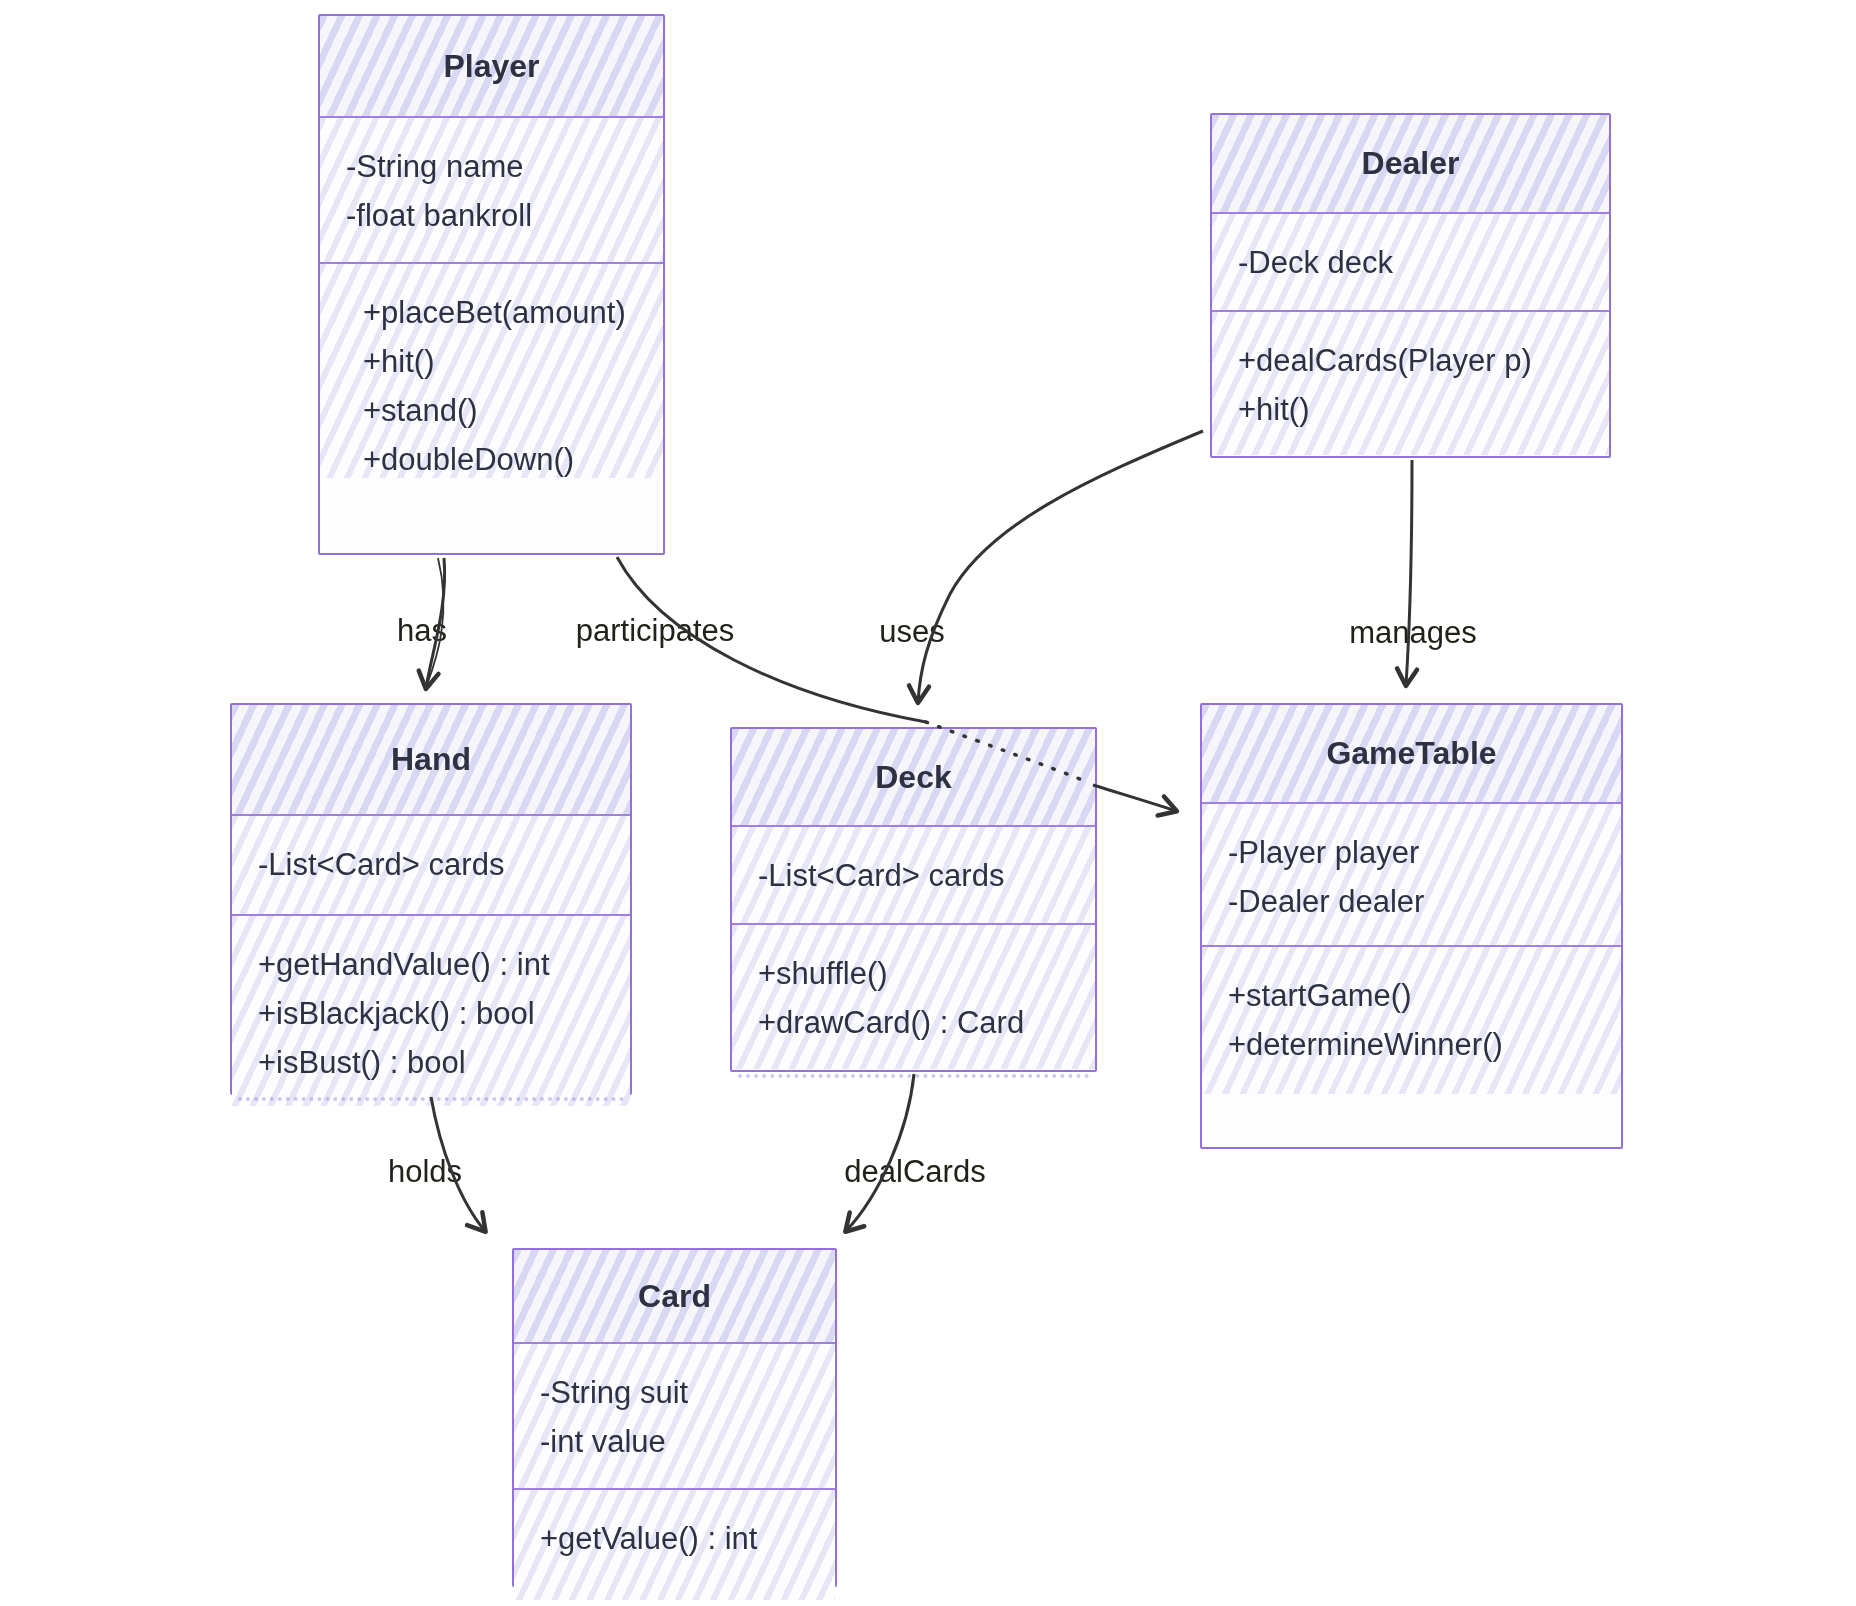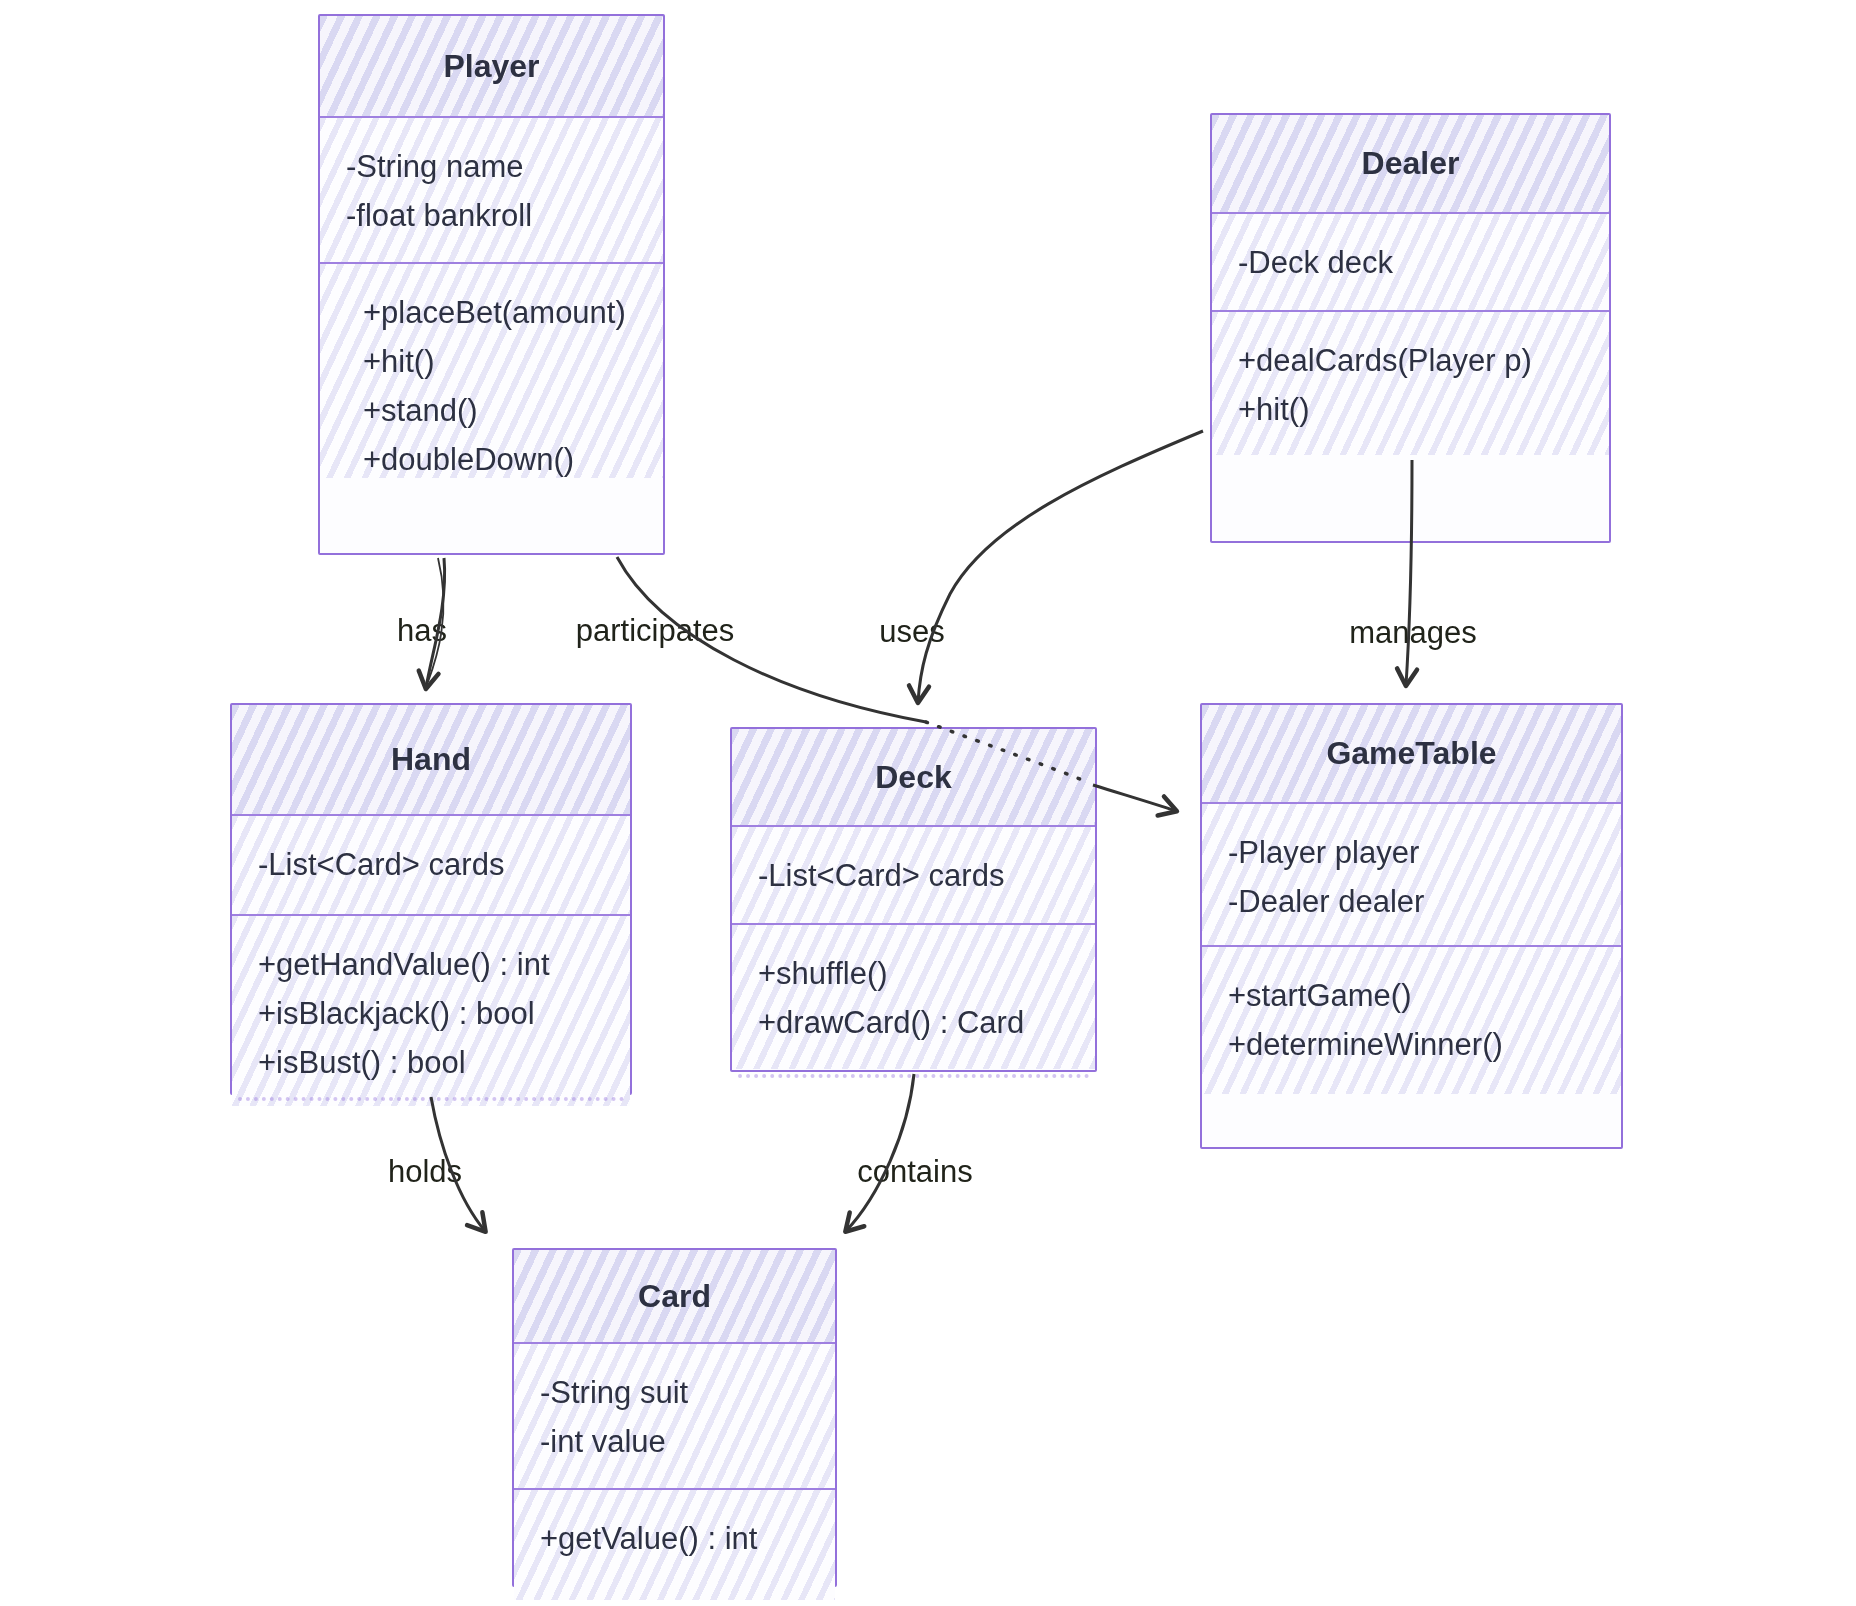--- a/index.html
+++ b/index.html
@@ -65,21 +65,21 @@
     </div>
     <div class="sec methods" style="height:216px;padding-left:43px;">
       <div class="row">+placeBet(amount)</div>
       <div class="row">+hit()</div>
       <div class="row">+stand()</div>
       <div class="row">+doubleDown()</div>
       <div class="row">+split()</div>
     </div>
   </div>
 
-  <div class="class-box" style="left:1210px;top:113px;width:401px;height:430px;">
+  <div class="class-box" style="left:1210px;top:113px;width:401px;height:345px;">
     <div class="sec title" style="height:97px;">Dealer</div>
     <div class="sec attrs" style="height:98px;">
       <div class="row">-Deck deck</div>
     </div>
     <div class="sec methods" style="height:145px;">
       <div class="row">+dealCards(Player p)</div>
       <div class="row">+hit()</div>
     </div>
   </div>
 
@@ -127,21 +127,21 @@
     <div class="sec methods" style="height:112px;">
       <div class="row">+getValue() : int</div>
     </div>
   </div>
 
   <div class="edge-label" style="left:422px;top:631px;">has</div>
   <div class="edge-label" style="left:655px;top:631px;">participates</div>
   <div class="edge-label" style="left:912px;top:632px;">uses</div>
   <div class="edge-label" style="left:1413px;top:633px;">manages</div>
   <div class="edge-label" style="left:425px;top:1172px;">holds</div>
-  <div class="edge-label" style="left:915px;top:1172px;">contains</div>
+  <div class="edge-label" style="left:915px;top:1172px;">dealCards</div>
 
   <svg id="edges" width="1856" height="1606" viewBox="0 0 1856 1606">
     <defs>
       <marker id="arrowV" markerUnits="userSpaceOnUse" markerWidth="30" markerHeight="30" viewBox="0 0 30 30" refX="24" refY="15" orient="auto">
         <path d="M8,5 L25,15 L8,25" fill="none" stroke="#333333" stroke-width="4.5" stroke-linecap="round" stroke-linejoin="round"></path>
       </marker>
     </defs>
 
     <path d="M444,558 C448,605 432,652 426,688" stroke-width="3" marker-end="url(#arrowV)"></path>
     <path d="M438,558 C452,615 436,660 428,682" stroke-width="1.8"></path>

